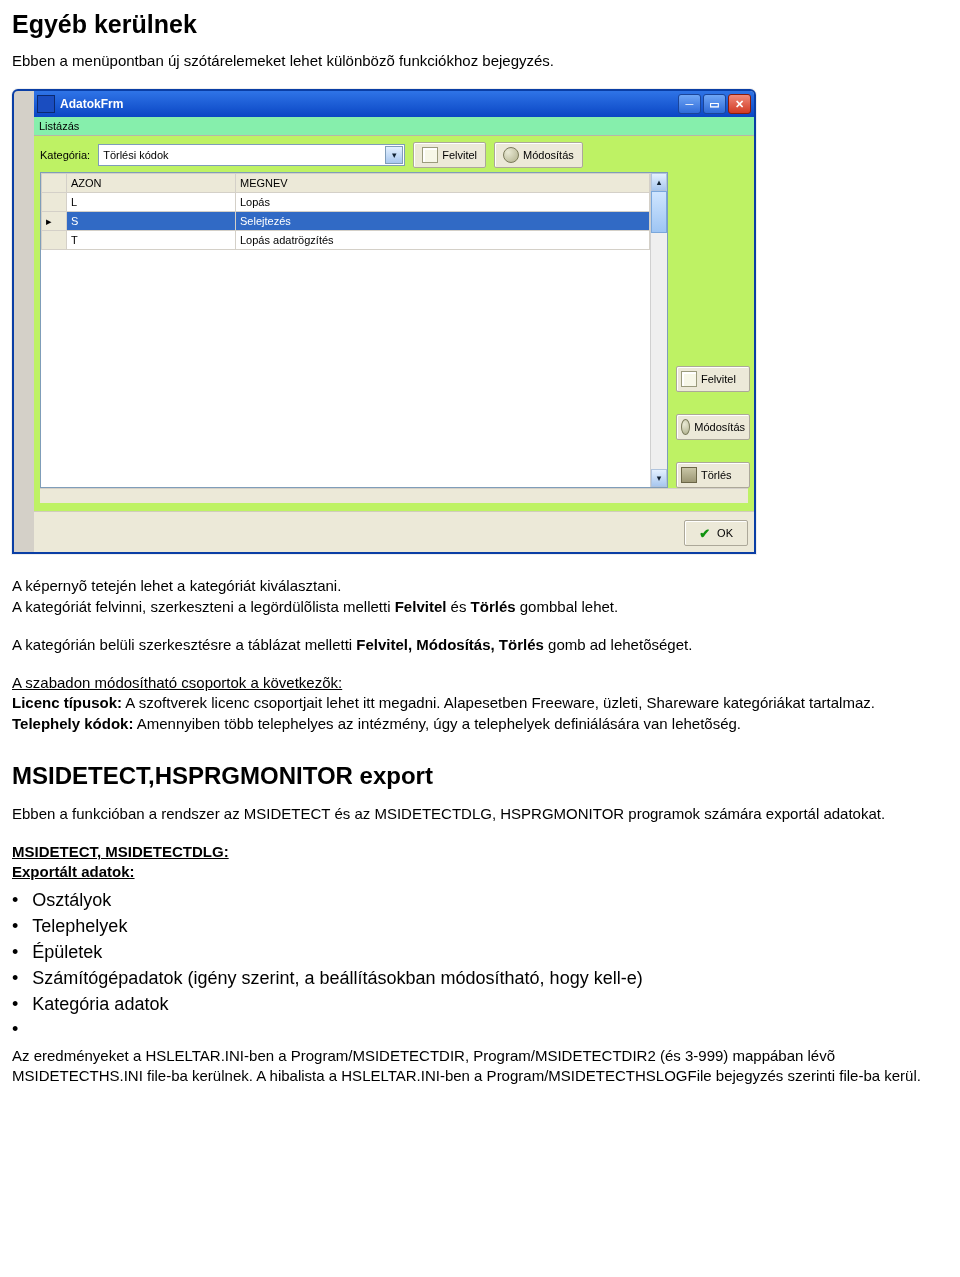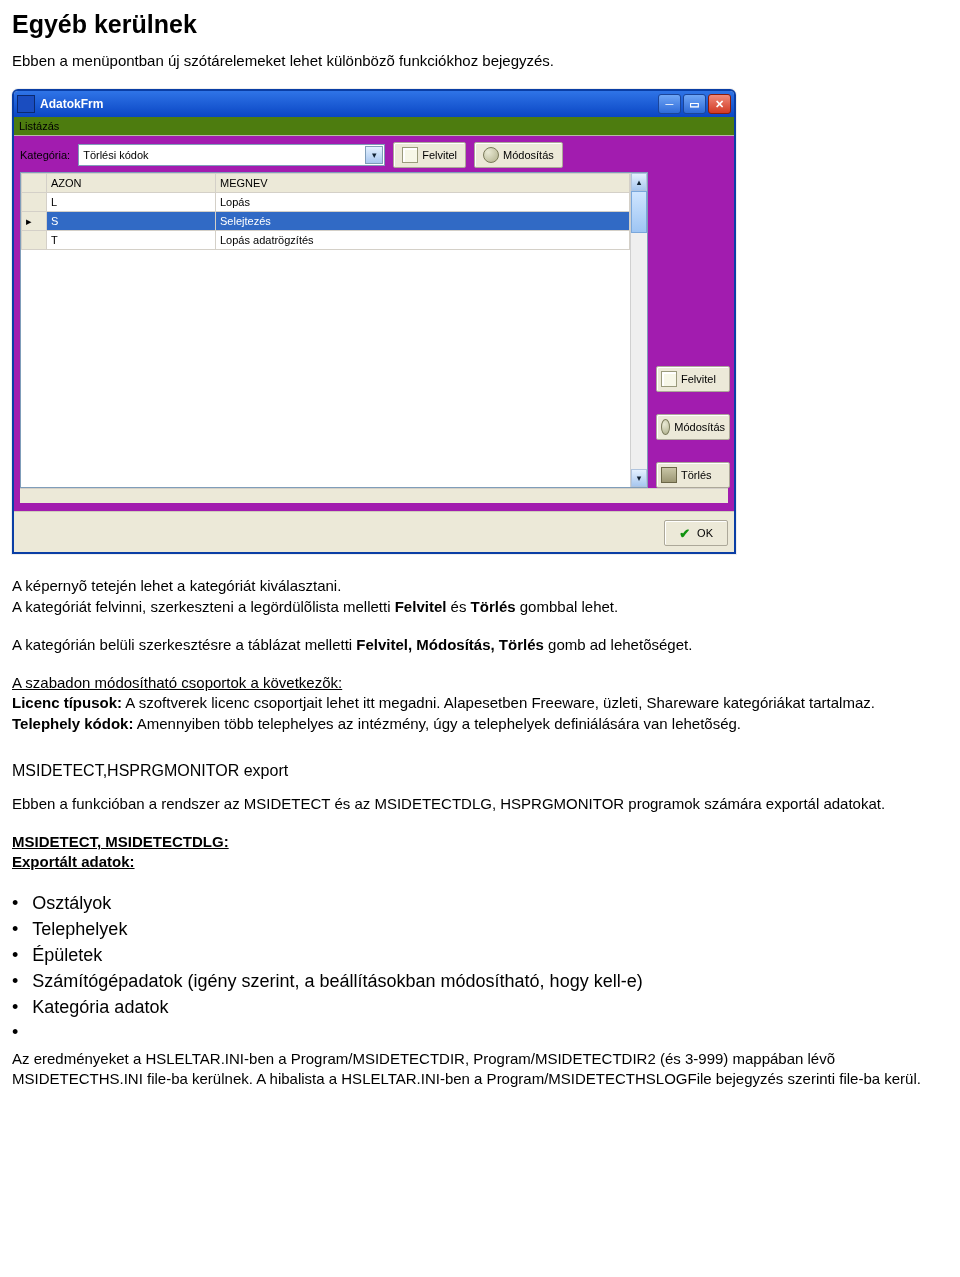--- a/index.html
+++ b/index.html
@@ -5,39 +5,40 @@
   body {
     font-family: Arial, Helvetica, sans-serif;
     font-size: 15px;
     color: #000;
     margin: 0;
     padding: 8px 12px;
     background: #fff;
     width: 936px;
   }
   h1 { font-size: 25px; font-weight: bold; margin: 2px 0 12px 0; }
-  h2 { font-size: 16px; font-weight: normal; margin: 28px 0 14px 0; }
+  h2 { font-size: 24px; font-weight: bold; margin: 28px 0 14px 0; }
   p { margin: 8px 0 18px 0; line-height: 1.35; }
   .u { text-decoration: underline; }
   b, strong { font-weight: bold; }
   .bullets { margin: 4px 0 4px 0; }
   .bullets .row { display: flex; align-items: baseline; gap: 14px; margin: 5px 0; }
   .bullets .dot { font-size: 18px; line-height: 1; }
   .bullets .txt { font-size: 18px; }
 
   
   .window {
     width: 720px;
     border: 2px solid #0a3ea5;
     border-radius: 6px 6px 0 0;
     margin: 4px 0 22px 0;
     box-shadow: 0 0 0 1px #00000010;
     background: #d4d0c8;
     font-size: 11px;
     overflow: hidden;
+    padding-left: 20px;
   }
   .titlebar {
     background: linear-gradient(to bottom, #2f74e7, #0a46c4);
     color: #fff;
     display: flex;
     align-items: center;
     padding: 2px 3px 2px 3px;
     height: 22px;
   }
   .titlebar .app-icon {
@@ -51,24 +52,24 @@
   .titlebar .wbtn {
     width: 21px; height: 18px;
     margin-left: 2px;
     border-radius: 3px;
     display: flex; align-items: center; justify-content: center;
     font-size: 11px; font-weight: bold;
   }
   .wbtn.min, .wbtn.max { background: linear-gradient(to bottom, #6fa6f6, #2f6bd8); color: #fff; border:1px solid #1b4599; }
   .wbtn.close { background: linear-gradient(to bottom, #f08a7a, #d13a24); color: #fff; border:1px solid #8a1c0b; }
 
-  .menubar { background: #4d7c0f; padding: 3px 5px; border-bottom: 1px solid #b9b6a6; }
+  .menubar { background: #86efac; padding: 3px 5px; border-bottom: 1px solid #b9b6a6; }
   .menubar span { margin-right: 10px; color: #000; }
 
-  .client { background: #a21caf; padding: 6px 6px 8px 6px; }
+  .client { background: #bef264; padding: 6px 6px 8px 6px; }
   .toprow { display: flex; align-items: center; gap: 8px; margin-bottom: 4px; }
   .label { color:#000; }
   .combo {
     display: inline-flex; align-items: center;
     background: #fff; border: 1px solid #7f9db9;
     height: 20px; width: 300px; padding: 0 1px 0 4px;
     justify-content: space-between;
     color:#000;
   }
   .combo .arrow {
@@ -254,21 +255,21 @@
 <p>
   <span class="u">A szabadon módosítható csoportok a következõk:</span><br>
   <b>Licenc típusok:</b><span> A szoftverek licenc csoportjait lehet itt megadni. Alapesetben Freeware, üzleti, Shareware kategóriákat tartalmaz.</span><br>
   <b>Telephely kódok:</b><span> Amennyiben több telephelyes az intézmény, úgy a telephelyek definiálására van lehetõség.</span>
 </p>
 
 <h2>MSIDETECT,HSPRGMONITOR export</h2>
 
 <p>Ebben a funkcióban a rendszer az MSIDETECT és az MSIDETECTDLG, HSPRGMONITOR programok számára exportál adatokat.</p>
 
-<p style="margin-bottom:20px">
+<p style="margin-bottom:7px">
   <b class="u">MSIDETECT, MSIDETECTDLG:</b><br>
   <b class="u">Exportált adatok:</b>
 </p>
 
 <div class="bullets">
   <div class="row">
       <span class="dot">•</span>
       <span class="txt">Osztályok</span>
     </div>
   <div class="row">

